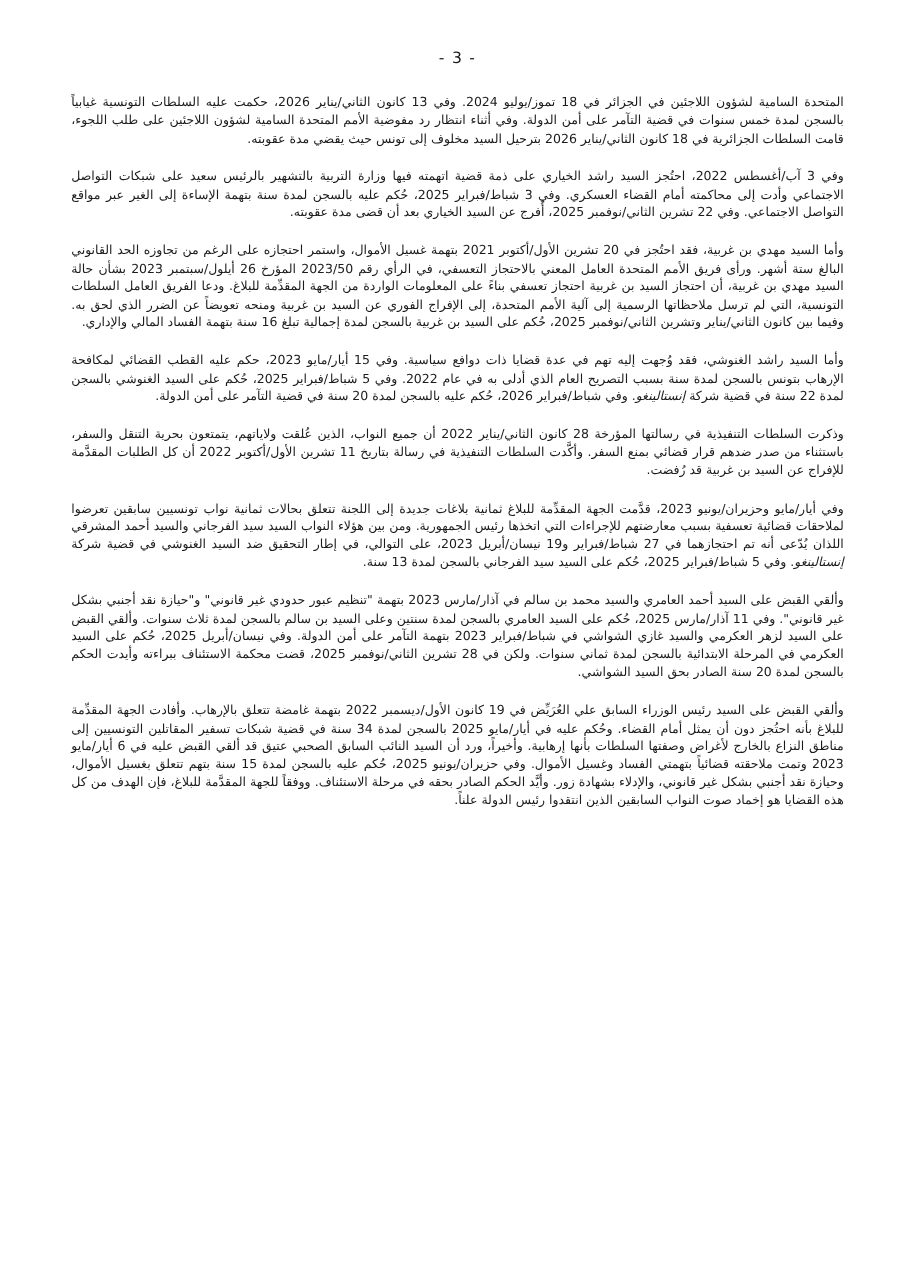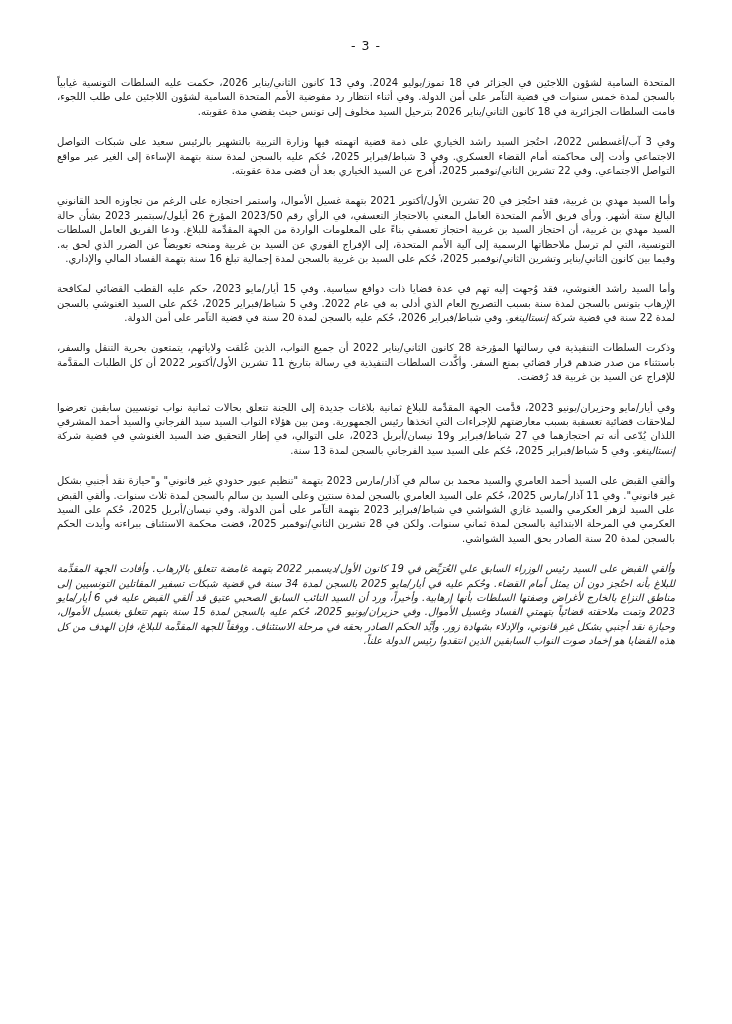--- a/index.html
+++ b/index.html
@@ -37,21 +37,20 @@
     color: #1b1b1b;
     font-size: 10px;
     line-height: 1.44;
   }
   .content p {
     margin: 0 0 16px 0;
     text-align: justify;
   }
   .content p:last-child {
     margin-bottom: 0;
-    font-style: italic;
   }
   .content em {
   }
 </style>
 </head>
 <body>
 
 <div class="page">
   <div class="page-number">- 3 -</div>
   <div class="content" dir="rtl" lang="ar">

